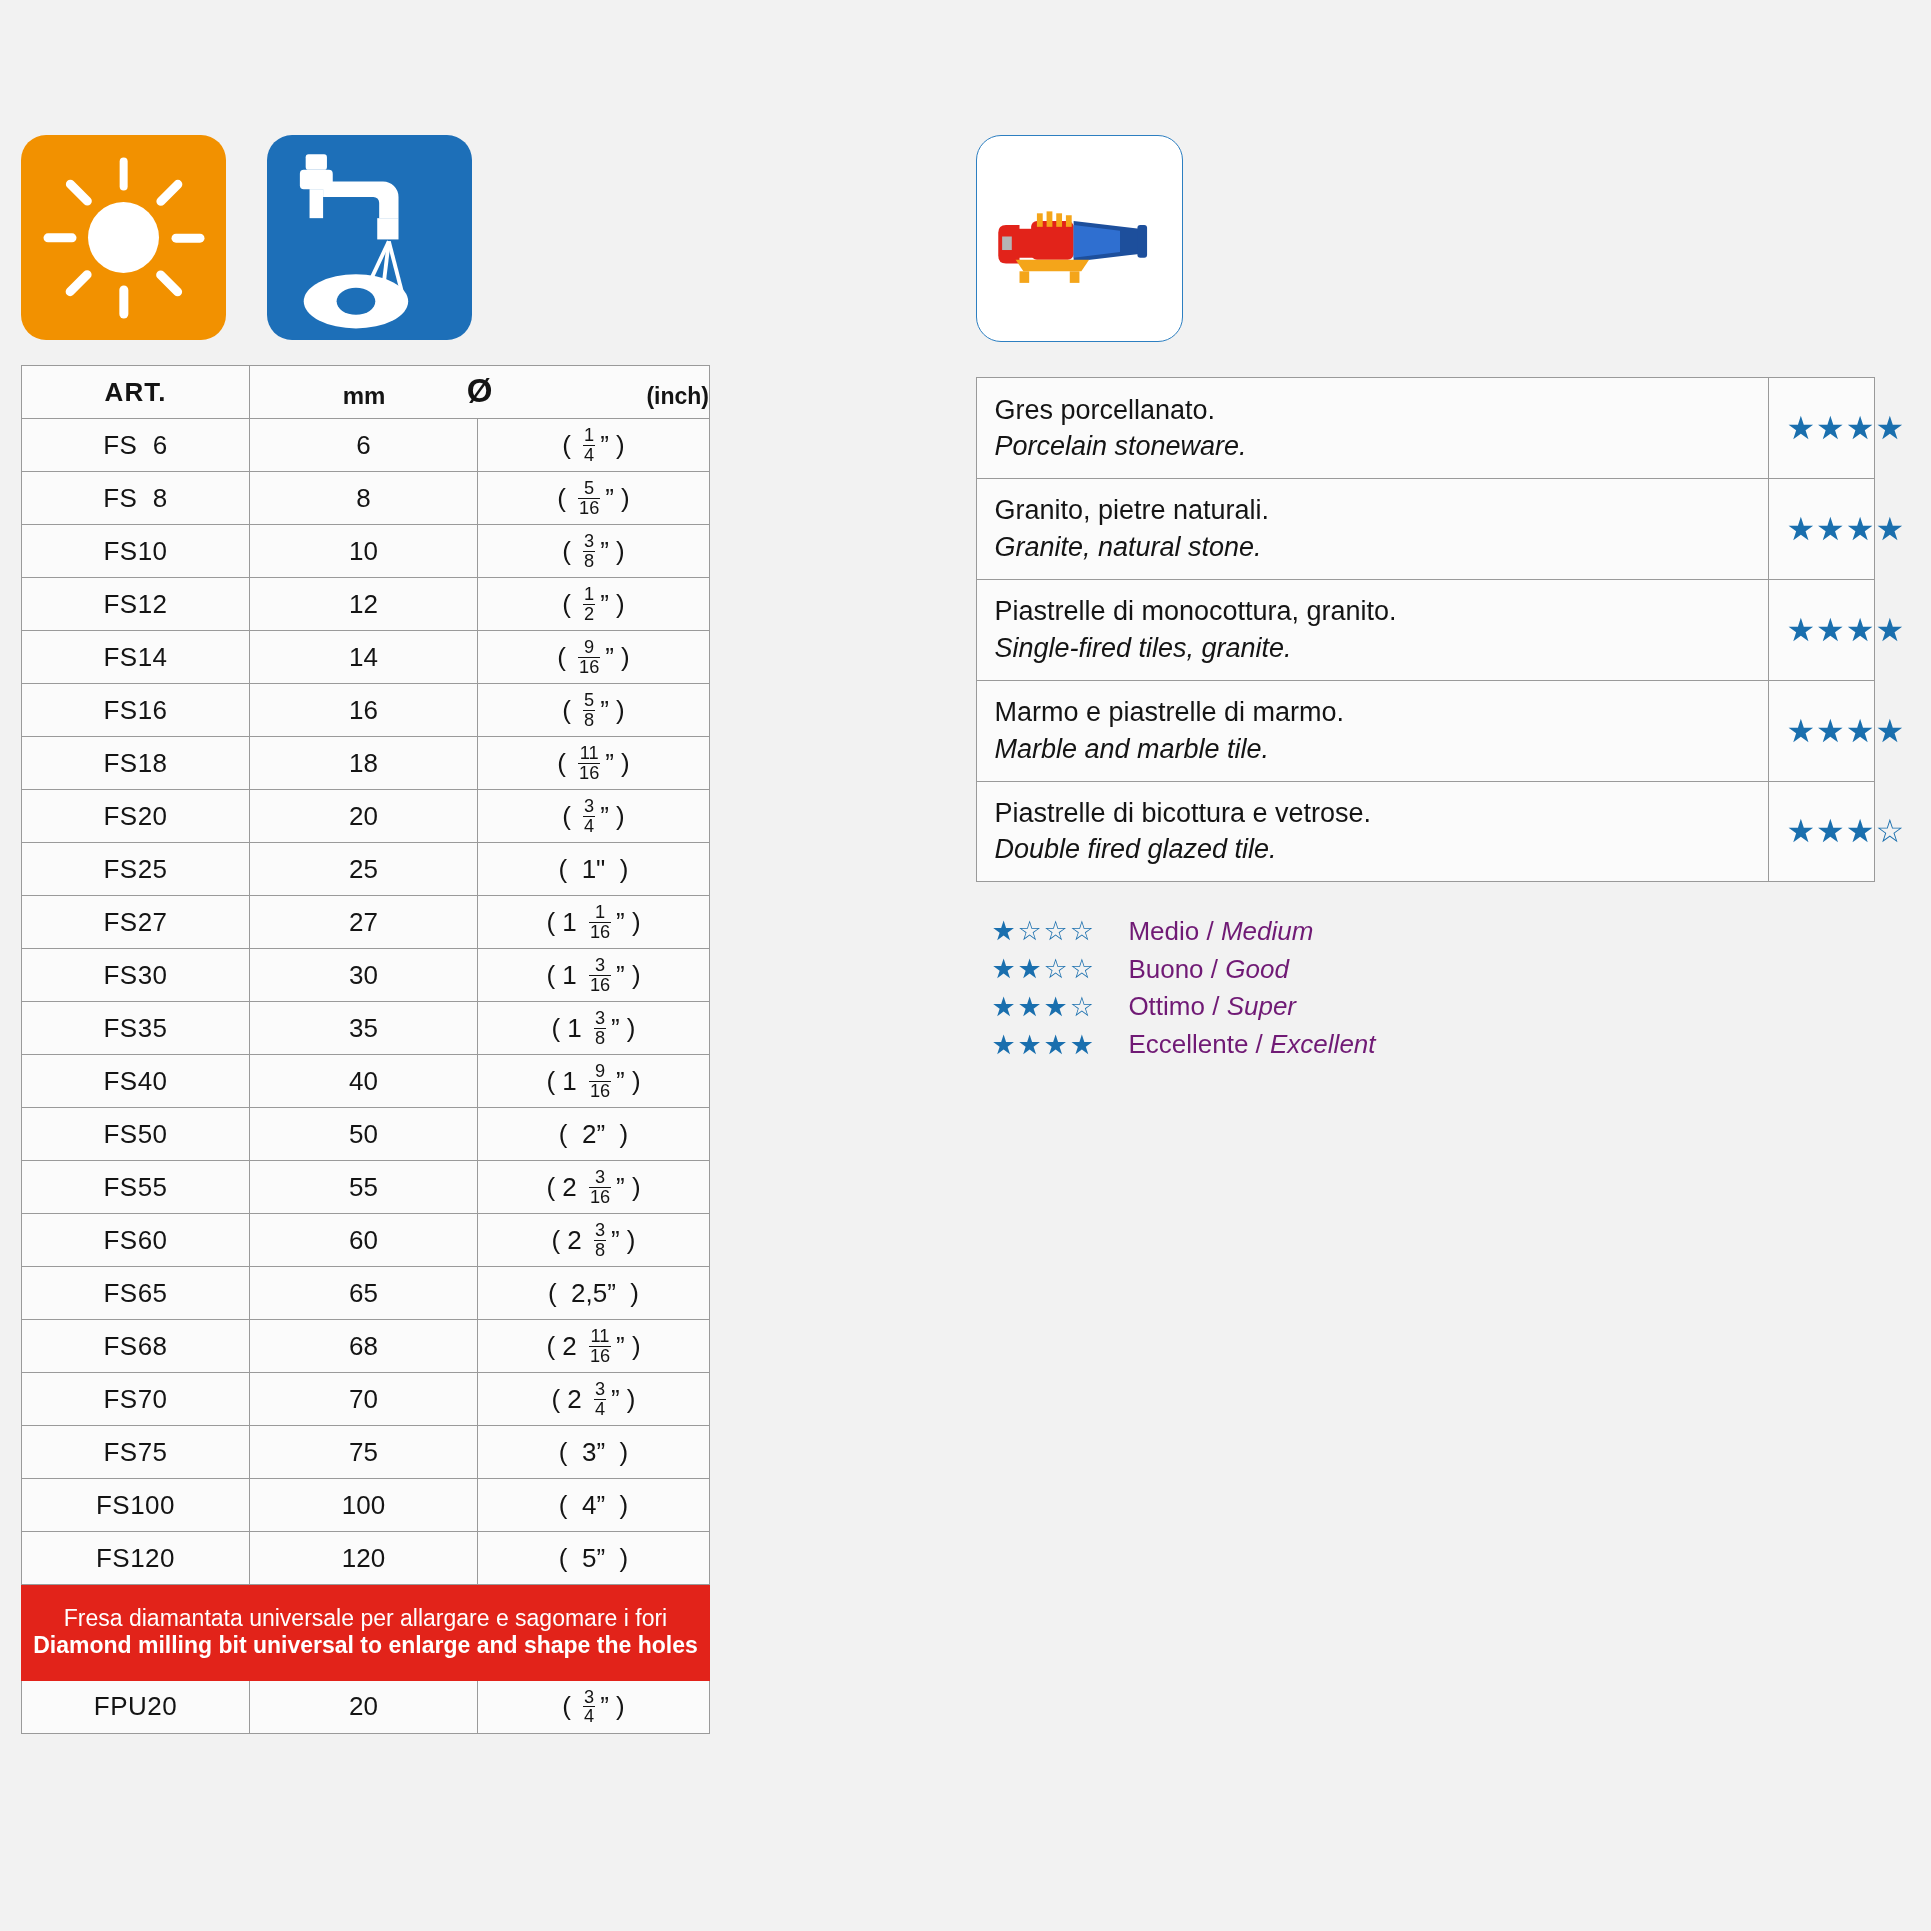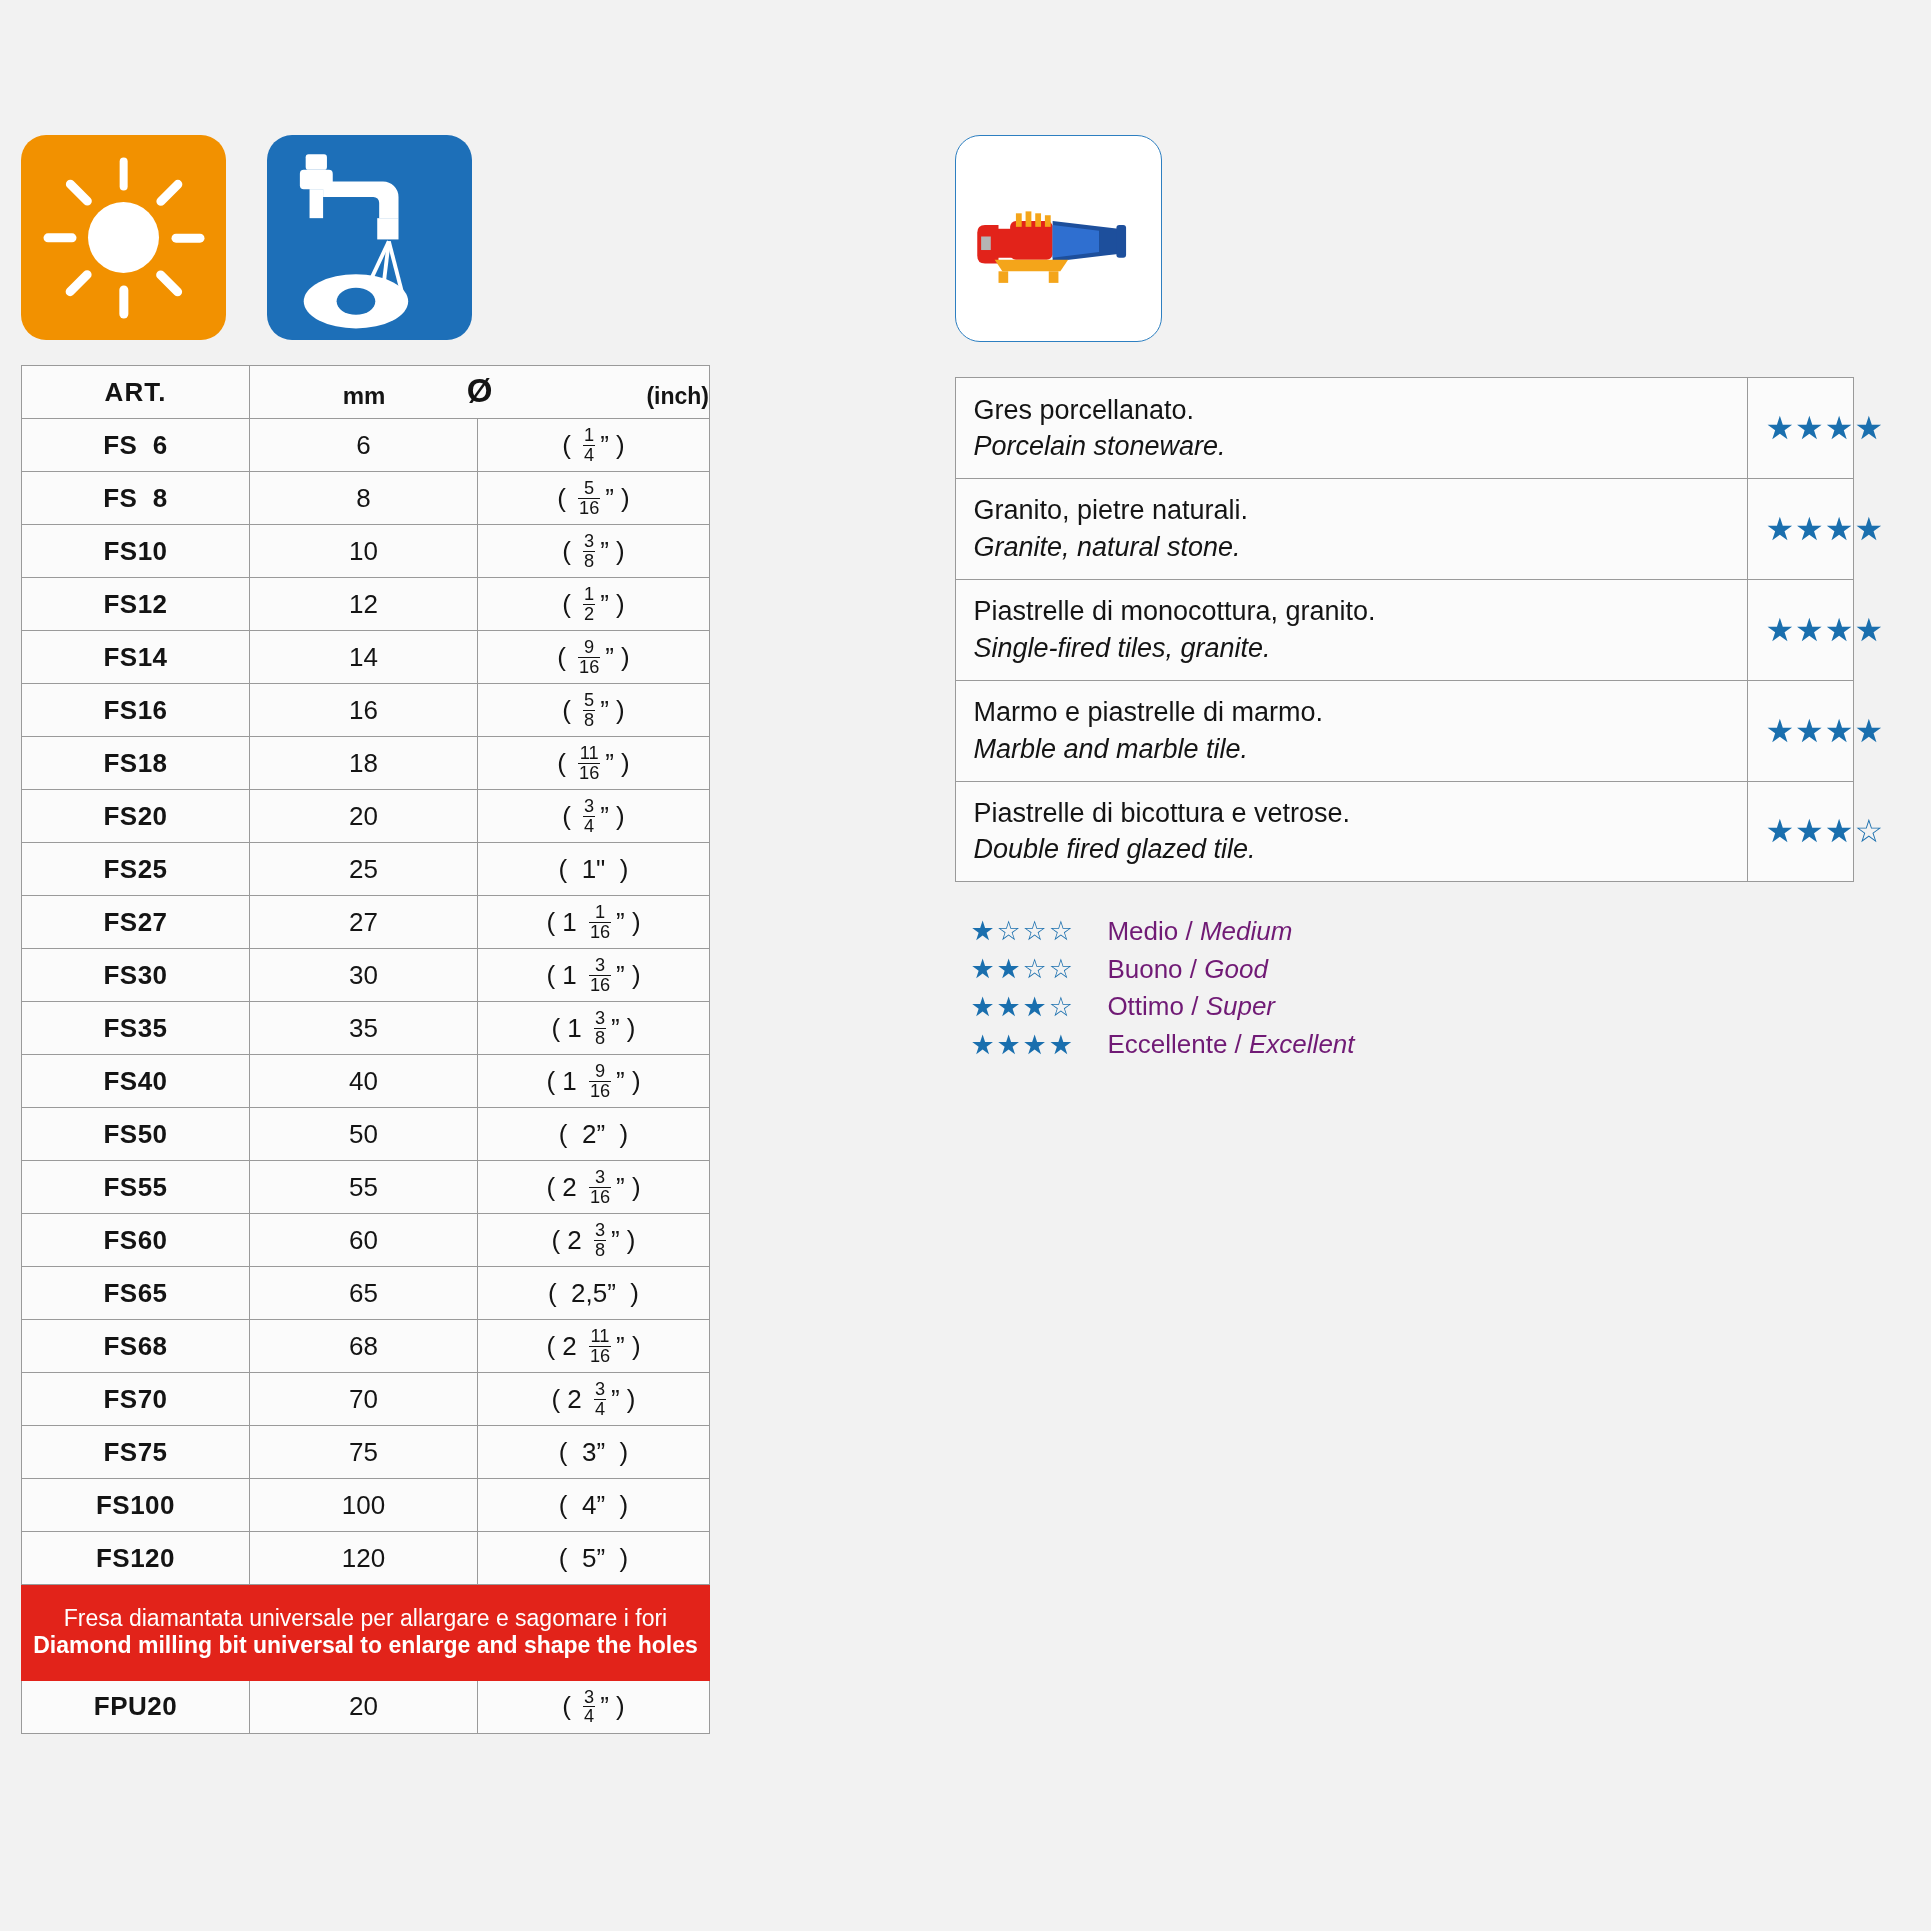--- a/index.html
+++ b/index.html
@@ -106,21 +106,21 @@
     text-align: center;
   }
   .hdr-dia .dia-sub {
     position: absolute;
     bottom: 7.7px;
     font-size: 24px;
   }
   .hdr-dia .dia-mm { left: 0; width: 228px; text-align: center; }
   .hdr-dia .dia-inch { right: 0; width: 232px; text-align: right; font-size: 23px; }
 
-  td.art-code { font-weight: bold; font-size: 28px; letter-spacing: 0.5px; }
+  td.art-code { font-weight: normal; font-size: 28px; letter-spacing: 0.5px; }
   td.mm-val { font-size: 27px; }
   td.inch-val { font-size: 25px; }
 
   .frac {
     display: inline-block;
     vertical-align: -0.15em;
     font-size: 0.70em;
     line-height: 1;
     text-align: center;
     position: relative;
@@ -152,21 +152,21 @@
   .banner-en {
     font-size: 23px;
     font-weight: bold;
     display: block;
     line-height: 1.2;
   }
 
   
   .right-col {
     position: absolute;
-    left: 955px;
+    left: 976px;
     top: 135px;
     width: 927px;
   }
   .machine-tile {
     width: 205px;
     height: 205px;
     border-radius: 25px;
     background: #ffffff;
     border: 1.9px solid #2d7fc1;
     position: relative;

